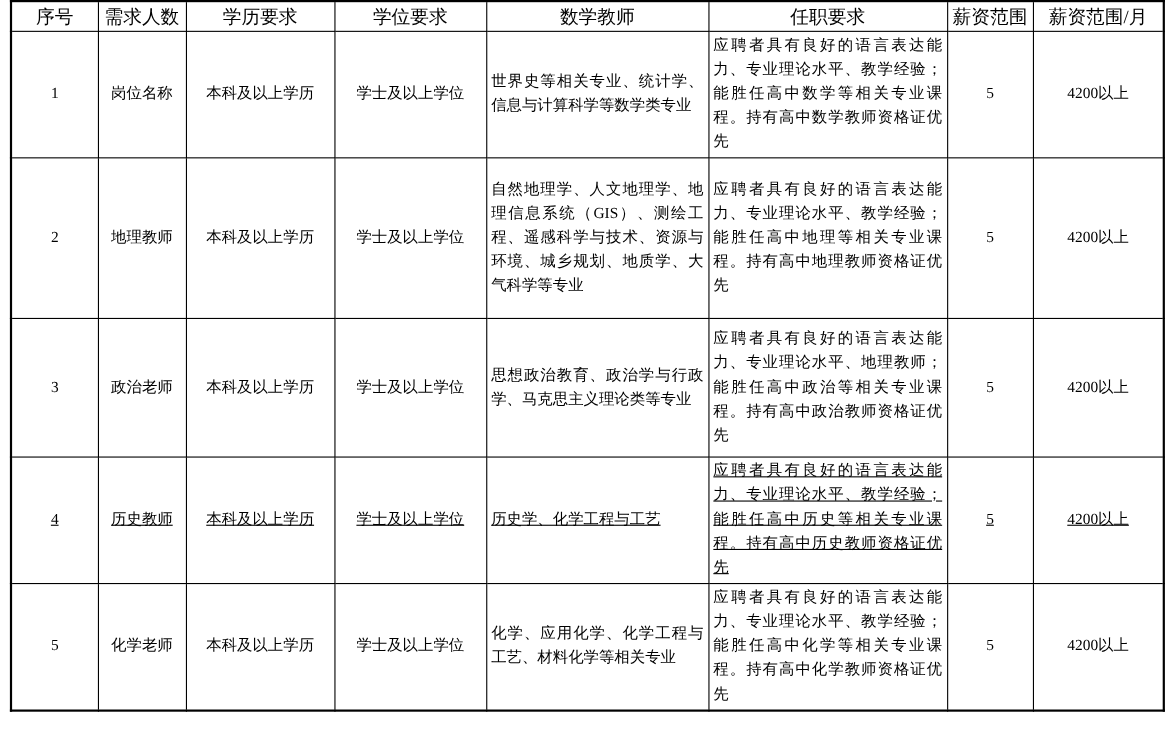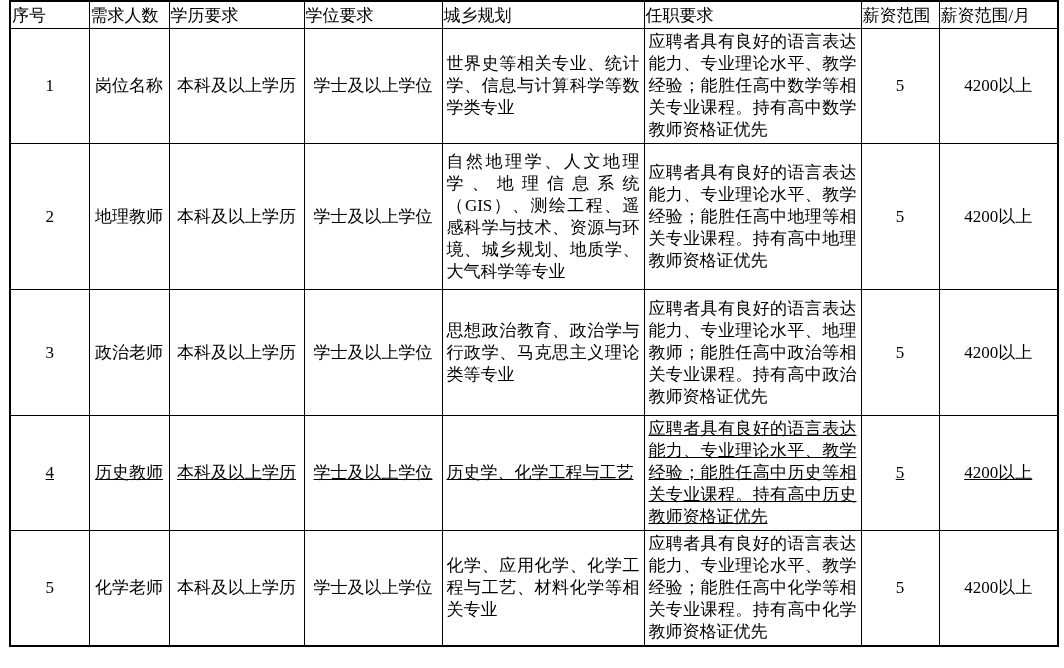--- a/index.html
+++ b/index.html
@@ -37,28 +37,28 @@
     border: 2px solid #000000;
   }
   table.jobs th, table.jobs td {
     border: 1px solid #000000;
     overflow: hidden;
   }
   table.jobs th {
     font-weight: normal;
     font-size: 17px;
     height: 26px;
-    text-align: left;
+    text-align: center;
     vertical-align: middle;
     padding: 0 1px;
     white-space: nowrap;
     margin-top: 26px;
   }
   table.jobs td {
-    font-size: 17px;
+    font-size: 14px;
     line-height: 22px;
     vertical-align: middle;
     padding: 2px 4px;
   }
   td.c { text-align: center; }
   td.l { text-align: justify; text-justify: inter-character; }
   tr.r1 td { height: 107px; }
   tr.r2 td { height: 141px; }
   tr.r3 td { height: 121px; }
   tr.r4 td { height: 98px; text-decoration: underline;  }
@@ -80,21 +80,21 @@
       <col style="width:217px">
       <col style="width:78px">
       <col style="width:119px">
     </colgroup>
     <thead>
       <tr>
         <th>序号</th>
         <th>需求人数</th>
         <th>学历要求</th>
         <th>学位要求</th>
-        <th>城乡规划</th>
+        <th>数学教师</th>
         <th>任职要求</th>
         <th>薪资范围</th>
         <th>薪资范围/月</th>
       </tr>
     </thead>
     <tbody>
       <tr class="r1">
         <td class="c">1</td>
         <td class="c">岗位名称</td>
         <td class="c">本科及以上学历</td>

